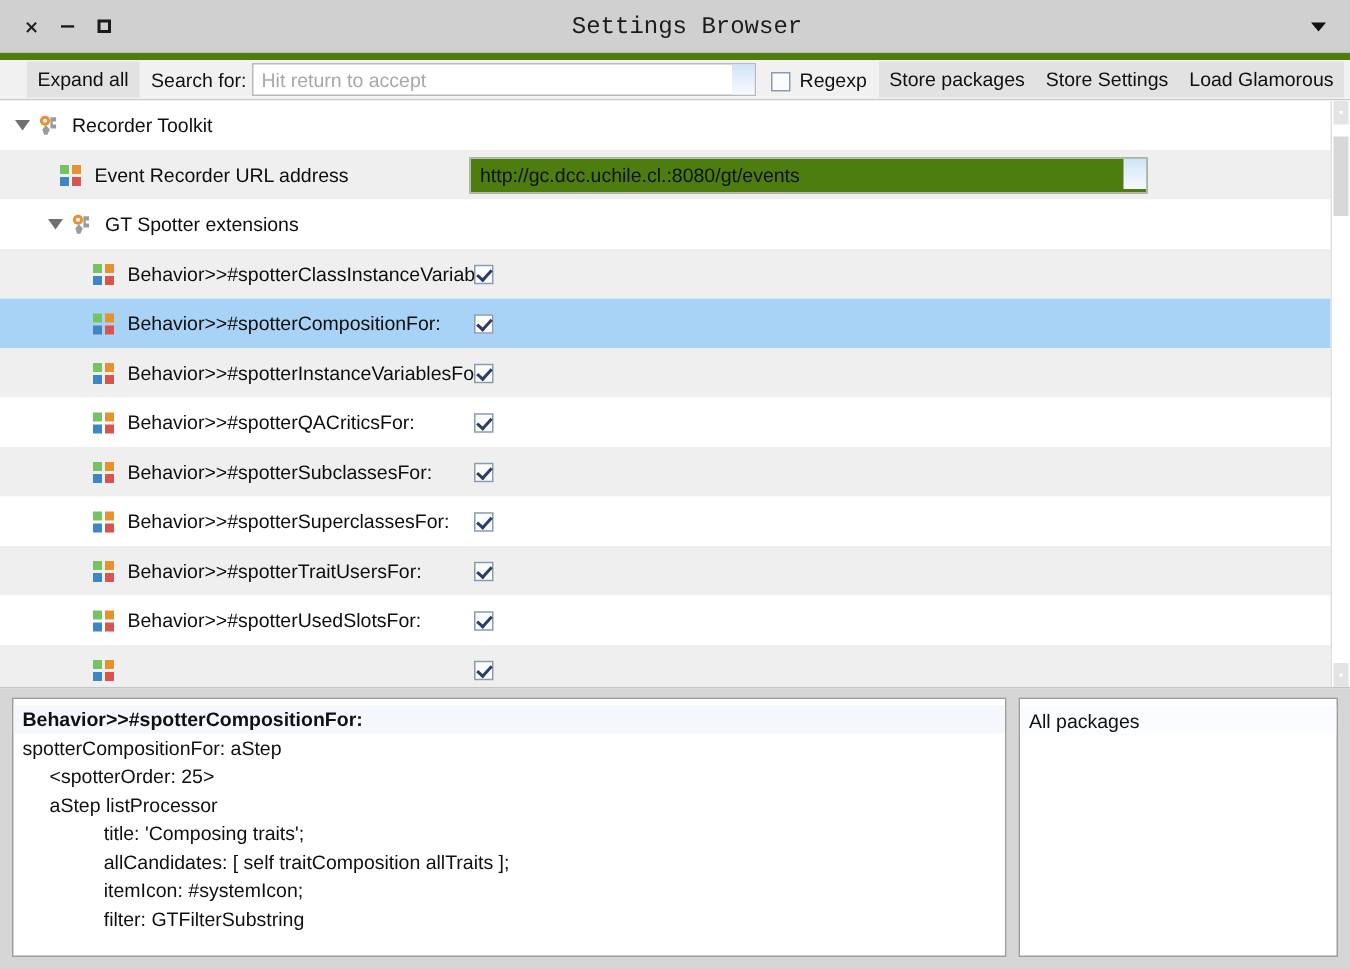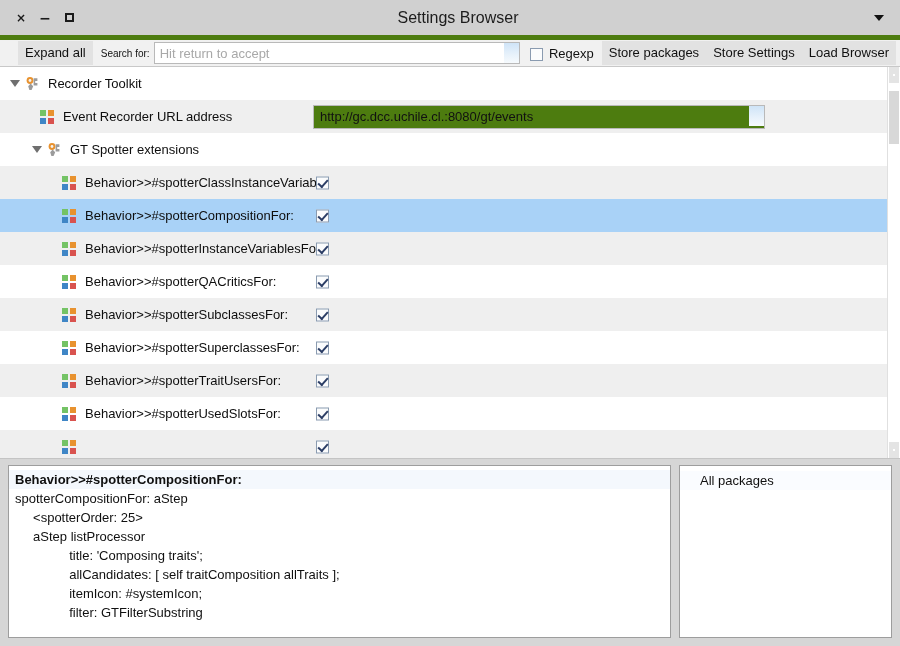--- a/index.html
+++ b/index.html
@@ -62,20 +62,21 @@
     box-sizing: border-box;
   }
   .title-text {
     position: absolute;
     left: 16px;
     right: 0;
     text-align: center;
     font-size: 16px;
     color: #1c1c1c;
     pointer-events: none;
+    font-family: Liberation Mono, monospace;
   }
   .title-menu {
     margin-left: auto;
     margin-right: 16px;
     width: 0;
     height: 0;
     border-left: 5px solid transparent;
     border-right: 5px solid transparent;
     border-top: 6px solid #111111;
     cursor: pointer;
@@ -99,21 +100,21 @@
     border: none;
     font-family: "Liberation Sans", sans-serif;
     font-size: 13px;
     color: #101010;
     padding: 5px 7px;
     cursor: pointer;
     white-space: nowrap;
     line-height: 1.15;
   }
   .tb-label {
-    font-size: 10px;
+    font-size: 13px;
     color: #111111;
     padding: 0 4px 0 8px;
     white-space: nowrap;
   }
   .search-wrap {
     position: relative;
     flex: 1 1 auto;
     max-width: 396px;
     height: 22px;
     margin-right: 8px;
@@ -346,21 +347,21 @@
   .code-line.sel {
     background: #f4f8fd;
     font-weight: bold;
   }
   .pkg-body {
     padding: 5px 0 0 0;
     font-size: 13px;
     color: #101010;
     line-height: 19px;
   }
-  .pkg-row { padding: 0 20px; background: #fafcff; }
+  .pkg-row { padding: 0 6px; background: #fafcff; }
 </style>
 </head>
 <body>
 
 <div id="app">
 
   <div class="titlebar">
     <div class="win-controls">
       <div class="win-btn close">×</div>
       <div class="win-btn min">−</div>
@@ -379,21 +380,21 @@
       <input class="search-input" type="text" placeholder="Hit return to accept" style="">
       <span class="accept-tab"></span>
     </span>
     <span class="regexp-wrap">
       <span class="cb"></span>
       <span class="regexp-label">Regexp</span>
     </span>
     <span class="tb-right">
       <button class="tb-btn">Store packages</button>
       <button class="tb-btn">Store Settings</button>
-      <button class="tb-btn">Load Browser</button>
+      <button class="tb-btn">Load Glamorous</button>
     </span>
   </div>
 
   <div class="tree-region">
     <div class="tree-scroll" id="tree-rows">
         <div class="row plain indent-0">
           <span class="twisty"></span>
           <span class="ico ico-wrench">
             <svg width="16" height="16" viewBox="0 0 16 16" xmlns="http://www.w3.org/2000/svg">
               <circle cx="5" cy="4.5" r="3.4" fill="#e8922f"></circle>

